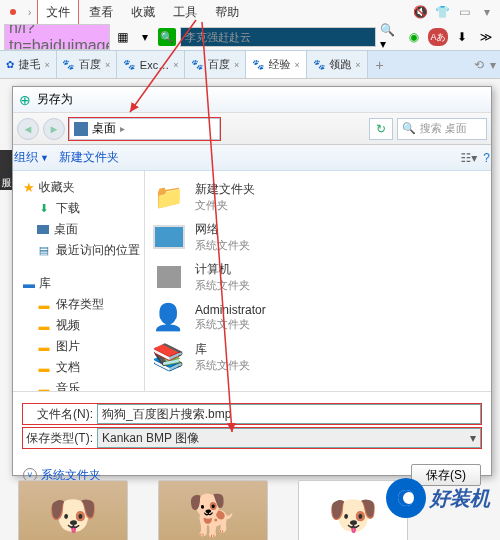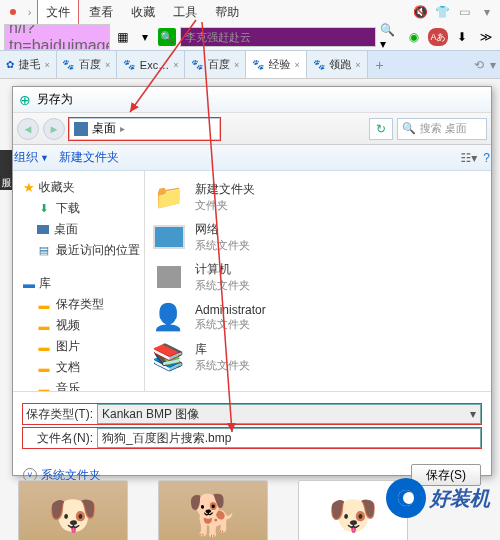--- a/index.html
+++ b/index.html
@@ -9,21 +9,21 @@
 .menubar .dot{width:6px;height:6px;background:#e74c3c;border-radius:50%;margin:0 6px}
 .menubar .chev{color:#888;font-size:10px;padding:0 4px}
 .menu-item{padding:8px 8px;color:#333;cursor:default;font-size:12px}
 .menu-item.boxed{border:1px solid #d66;background:#fff}
 .menubar .rt{margin-left:auto;display:flex;gap:4px}
 .rt-icon{width:18px;height:18px;display:flex;align-items:center;justify-content:center;color:#888;font-size:12px}
 .addressbar{display:flex;align-items:center;height:26px;padding:2px 4px;gap:4px}
 .url-box{flex:0 0 106px;height:20px;border:1px solid #ccc;background:#f0abfc;padding:12px 4px;display:flex;align-items:center;color:#666;font-size:16px;overflow:hidden}
 .addr-icon{width:18px;height:18px;display:flex;align-items:center;justify-content:center;font-size:12px}
 .search-btn{width:18px;height:18px;background:#0a0;display:flex;align-items:center;justify-content:center;color:#fff;font-size:11px;border-radius:2px}
-.search-field{flex:1;height:20px;border:1px solid #ccc;background:#701a75;padding:0 4px;color:#999;font-size:11px;display:flex;align-items:center}
+.search-field{flex:1;height:20px;border:1px solid #ccc;background:#0c4a6e;padding:0 4px;color:#999;font-size:11px;display:flex;align-items:center}
 .addr-rt-icon{width:20px;height:18px;display:flex;align-items:center;justify-content:center;font-size:12px}
 .tabbar{display:flex;height:28px;background:#d8e8f8;border-top:1px solid #c0d0e0;align-items:stretch}
 .tab{display:flex;align-items:center;padding:0 6px;gap:4px;border-right:1px solid #c0d0e0;font-size:11px;color:#333;background:#e8f0f8;max-width:70px}
 .tab.active{background:#fff}
 .tab .paw{color:#15c;font-size:10px}
 .tab .lbl{overflow:hidden;white-space:nowrap}
 .tab .x{color:#888;font-size:9px}
 .tab-add{width:24px;display:flex;align-items:center;justify-content:center;color:#888;background:#d8e8f8;font-size:14px}
 .tab-rt{margin-left:auto;display:flex;align-items:center;padding:0 4px;gap:6px;color:#888}
 .dialog{position:absolute;left:12px;top:86px;width:480px;height:390px;background:#fff;border:1px solid #999;box-shadow:2px 2px 8px rgba(0,0,0,.3)}
@@ -267,26 +267,26 @@
           <div class="thumb lib">📚</div>
           <div class="file-meta">
             <span class="ttl">库</span>
             <span class="sub">系统文件夹</span>
           </div>
         </div>
     </div>
   </div>
   <div class="dlg-fields">
     <div class="field-row redbox">
+      <span class="field-lbl">文件名(N):</span>
+      <div class="field-val">狗狗_百度图片搜索.bmp</div>
+    </div>
+    <div class="field-row redbox">
       <span class="field-lbl">保存类型(T):</span>
       <div class="field-val dd">Kankan BMP 图像</div>
-    </div>
-    <div class="field-row redbox">
-      <span class="field-lbl">文件名(N):</span>
-      <div class="field-val">狗狗_百度图片搜索.bmp</div>
     </div>
   </div>
   <div class="dlg-bottom">
     <div class="expand">
         <span class="circ">˅</span>
         <span>系统文件夹</span>
       </div>
     <div class="dlg-btn">保存(S)</div>
   </div>
 </div>

